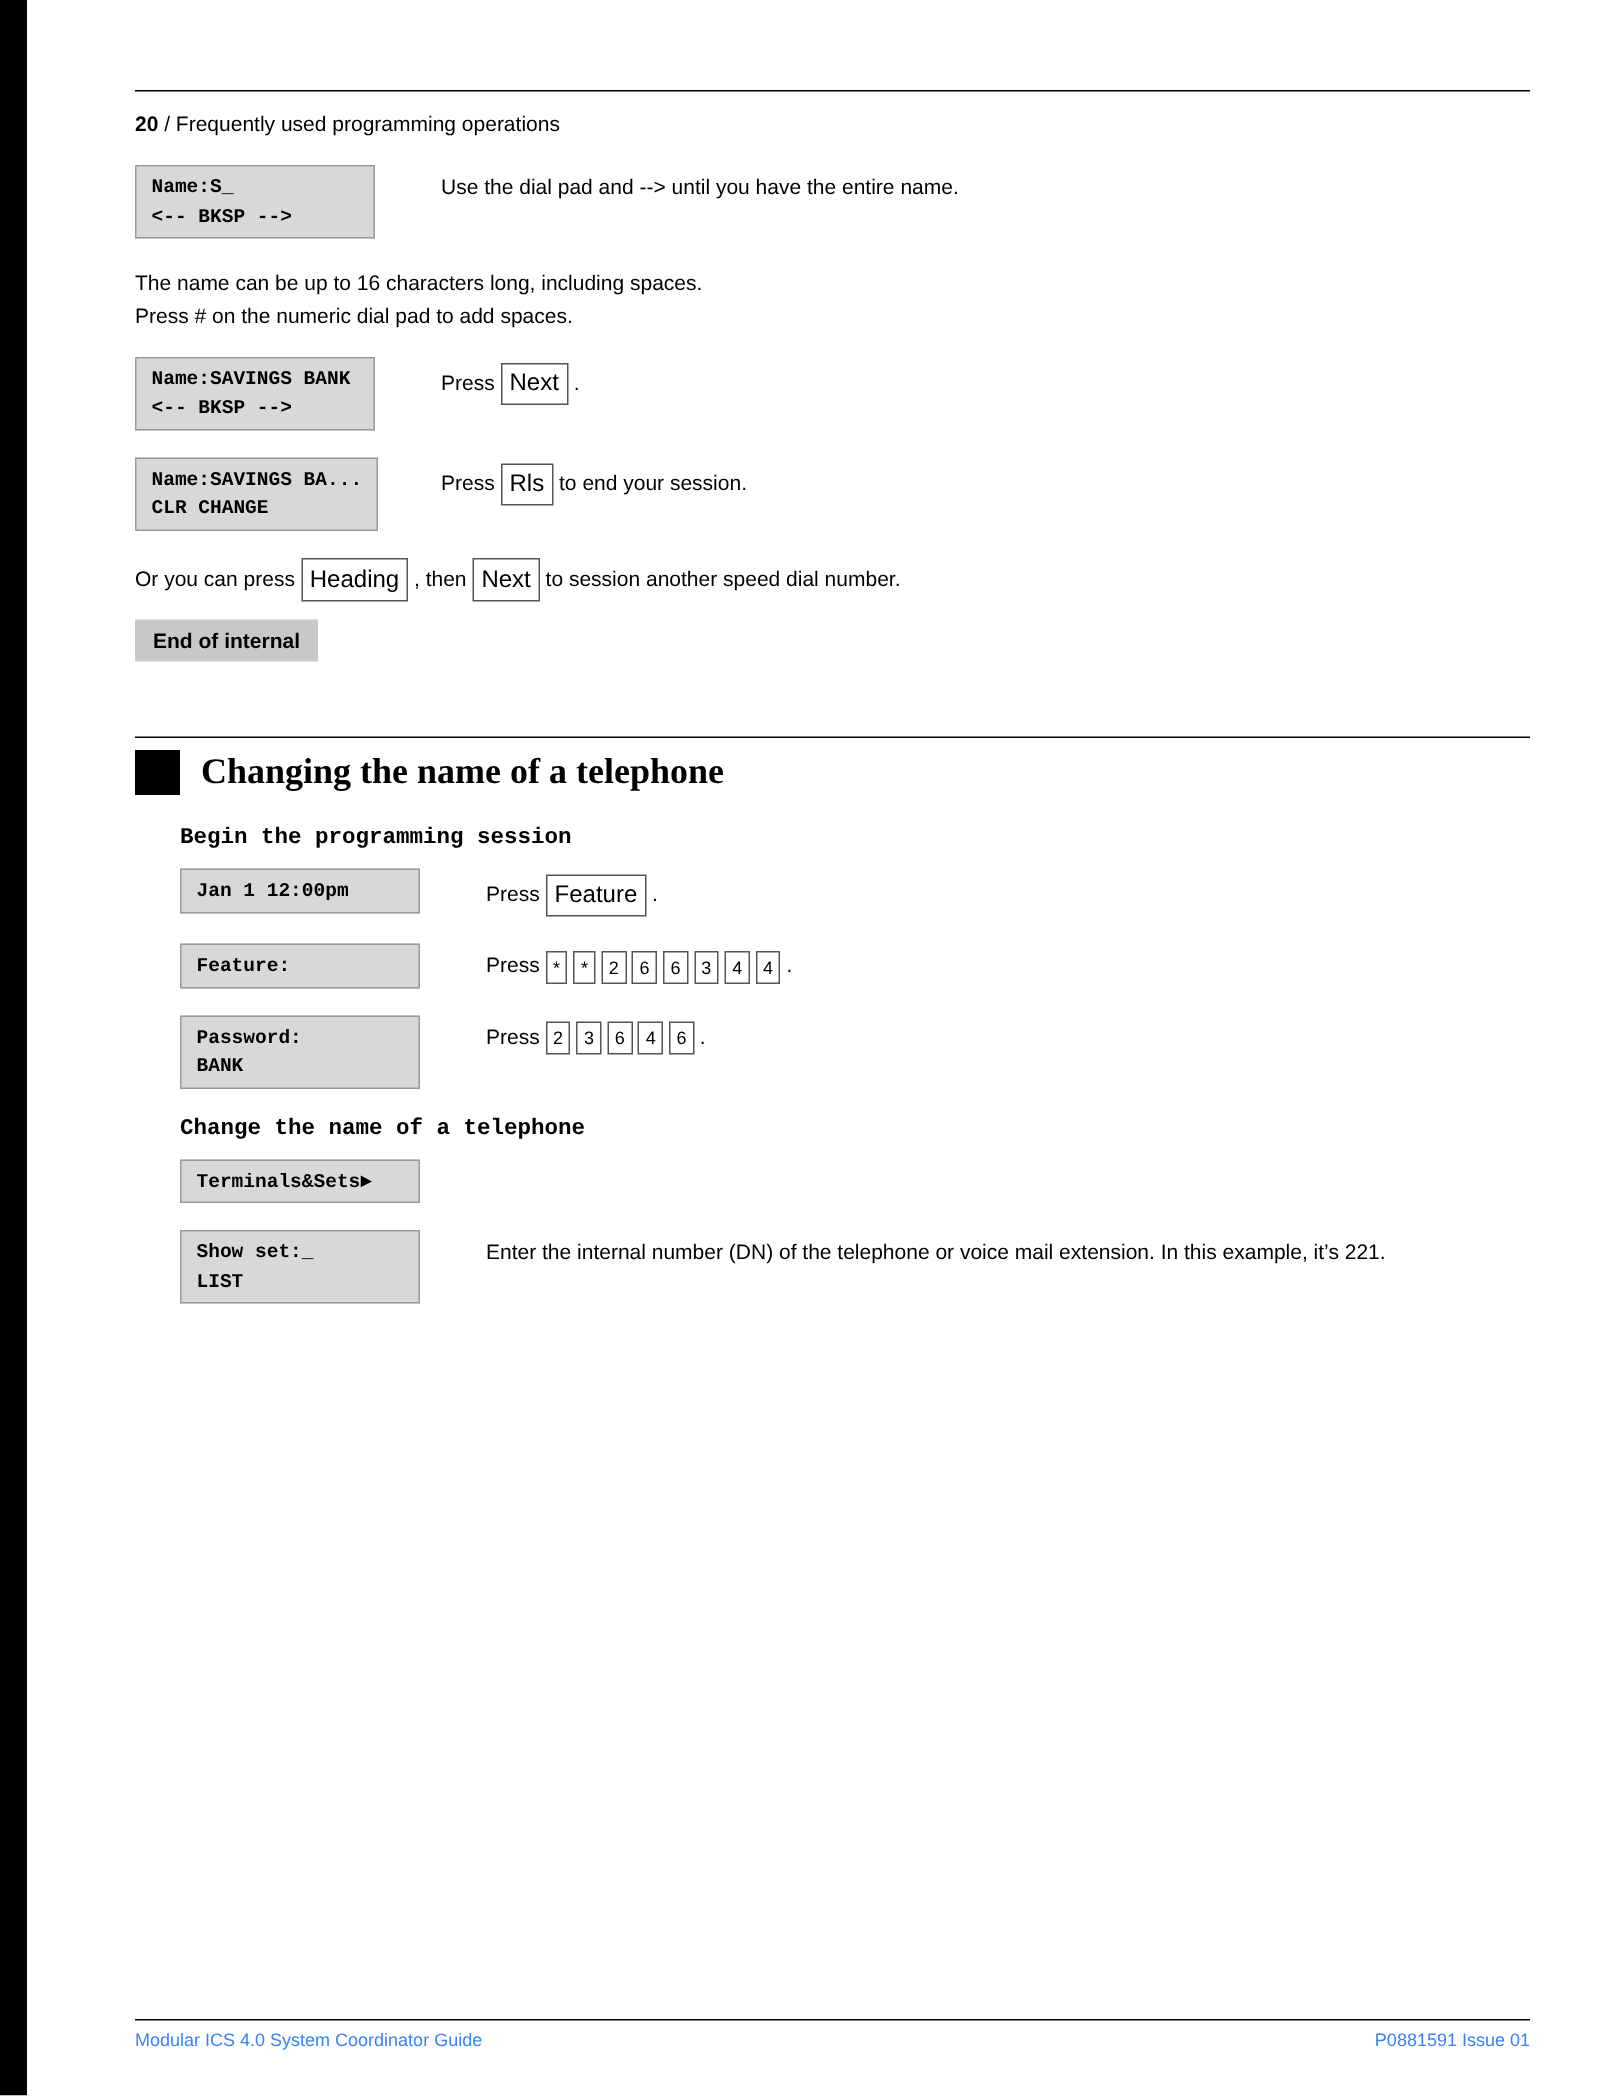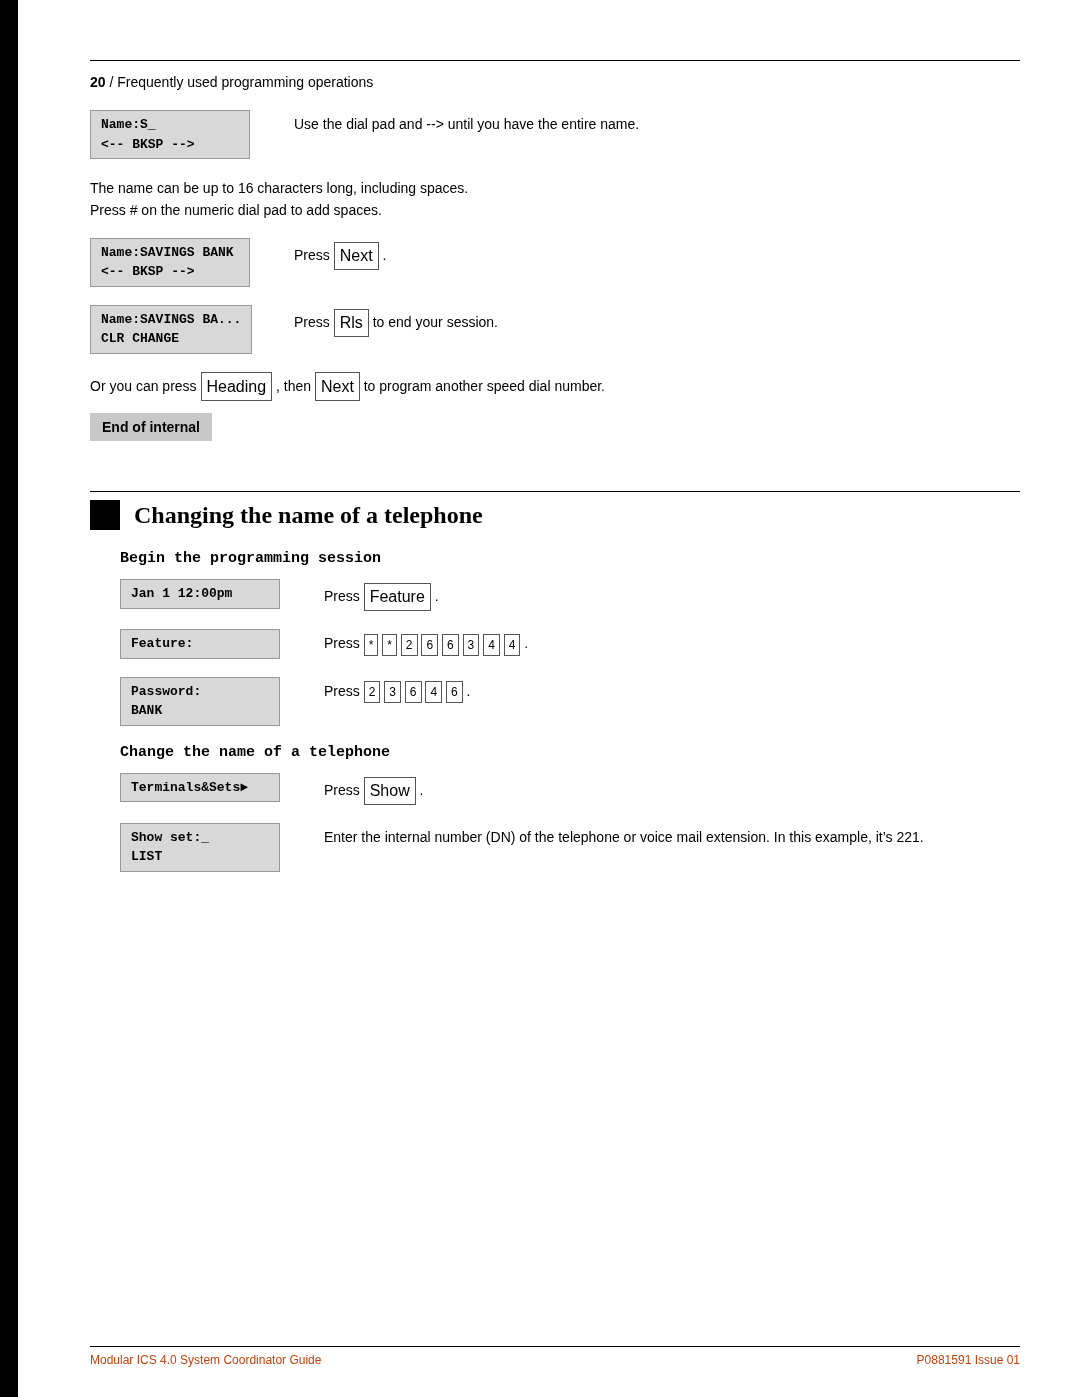--- a/index.html
+++ b/index.html
@@ -161,21 +161,21 @@
 
     
     .page-footer {
       position: absolute;
       bottom: 30px;
       left: 90px;
       right: 60px;
       display: flex;
       justify-content: space-between;
       font-size: 12px;
-      color: #c2410c;
+      color: #3b82f6;
       border-top: 1px solid #000;
       padding-top: 6px;
     }
 
     .section-content {
       margin-left: 30px;
     }
   </style>
 </head>
 <body>
@@ -238,21 +238,21 @@
         <span> to end your session.</span>
       </div>
     </div>
 
     
     <div class="or-para">
       <span>Or you can press </span>
       <span class="key-btn">Heading</span>
       <span>, then </span>
       <span class="key-btn">Next</span>
-      <span> to program another speed dial number.</span>
+      <span> to session another speed dial number.</span>
     </div>
 
     
     <div class="end-session-box">
       <span>End of internal</span>
     </div>
   </div>
 
   <div class="section-divider"></div>
 
@@ -317,25 +317,20 @@
     </div>
 
     <div class="subsection-heading" style="margin-top: 10px;">Change the name of a telephone</div>
 
     <div class="instruction-row">
       <div class="screen-col">
         <div class="screen-box">
           <div>Terminals&amp;Sets►</div>
         </div>
       </div>
-      <div class="text-col">
-        <span>Press </span>
-        <span class="key-btn">Show</span>
-        <span>.</span>
-      </div>
     </div>
 
     <div class="instruction-row">
       <div class="screen-col">
         <div class="screen-box">
           <div>Show set:_</div>
           <div>                 LIST</div>
         </div>
       </div>
       <div class="text-col">

